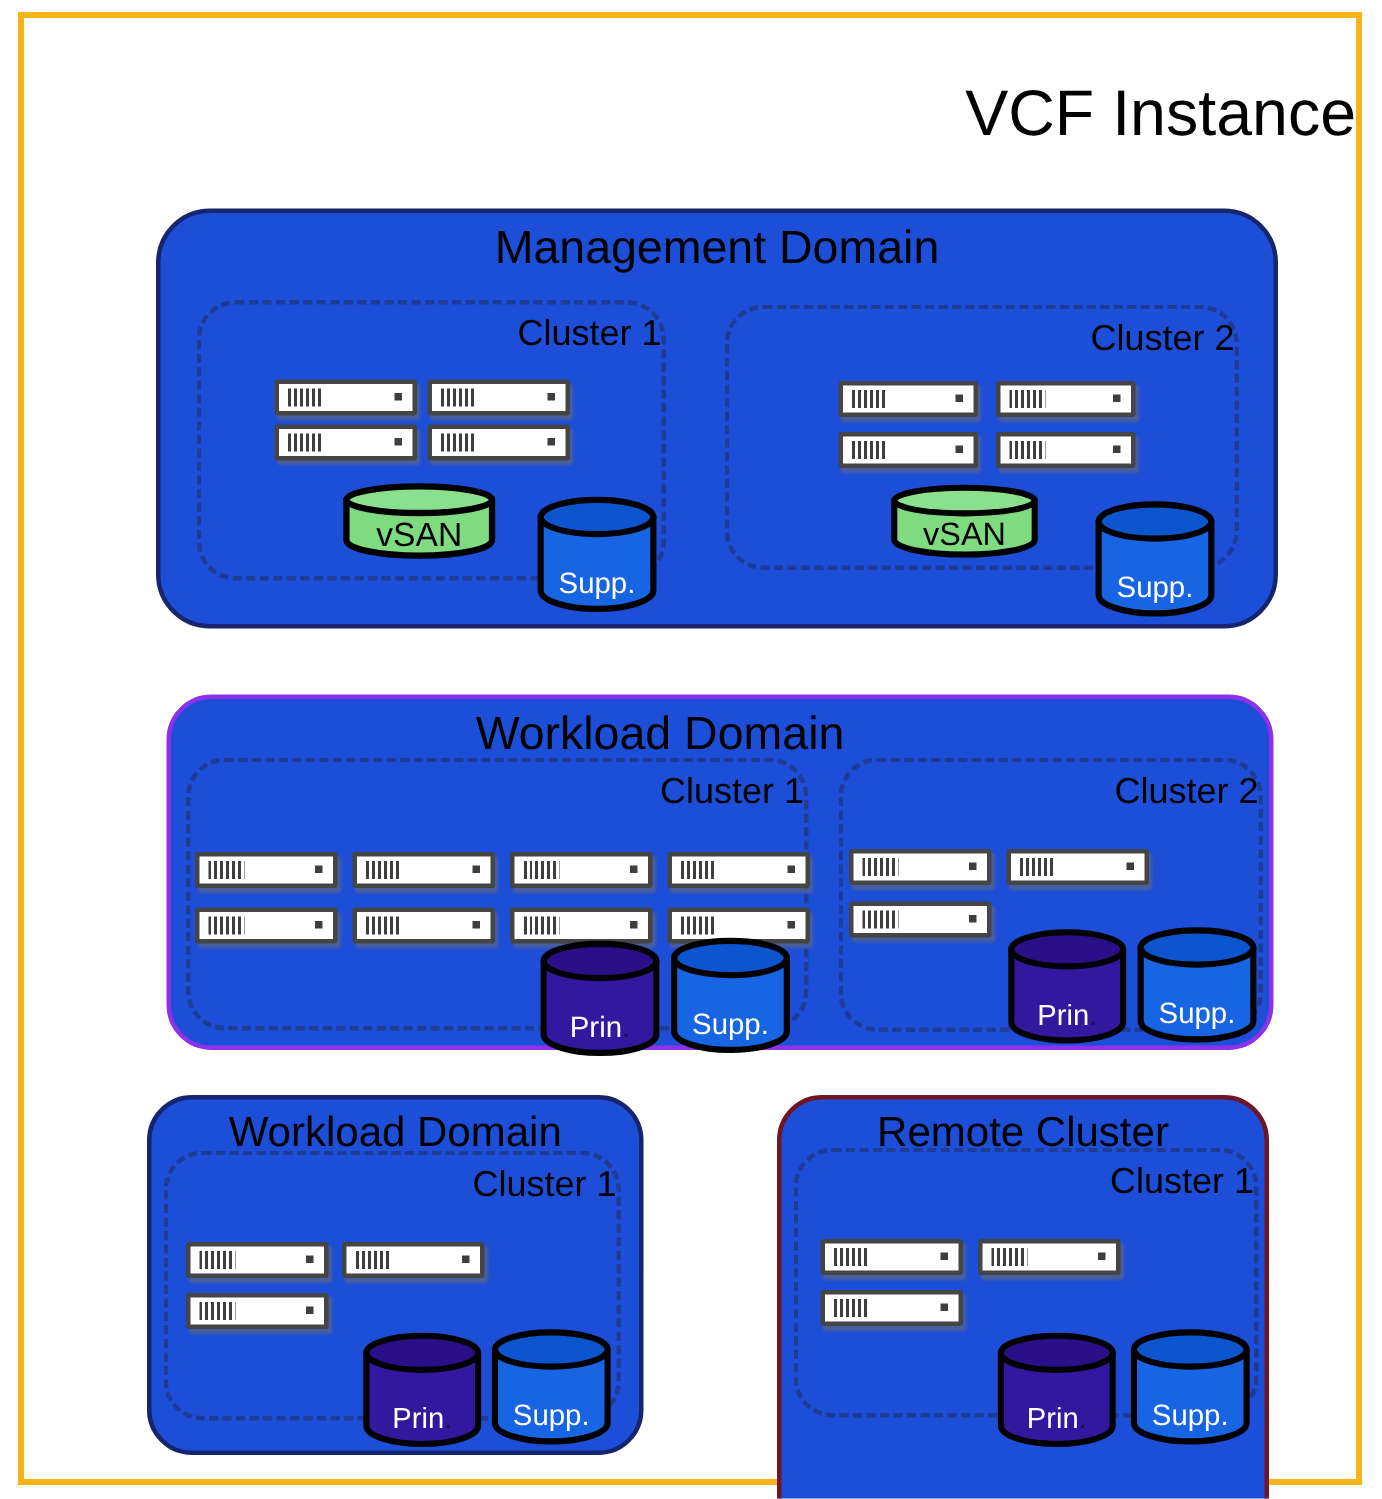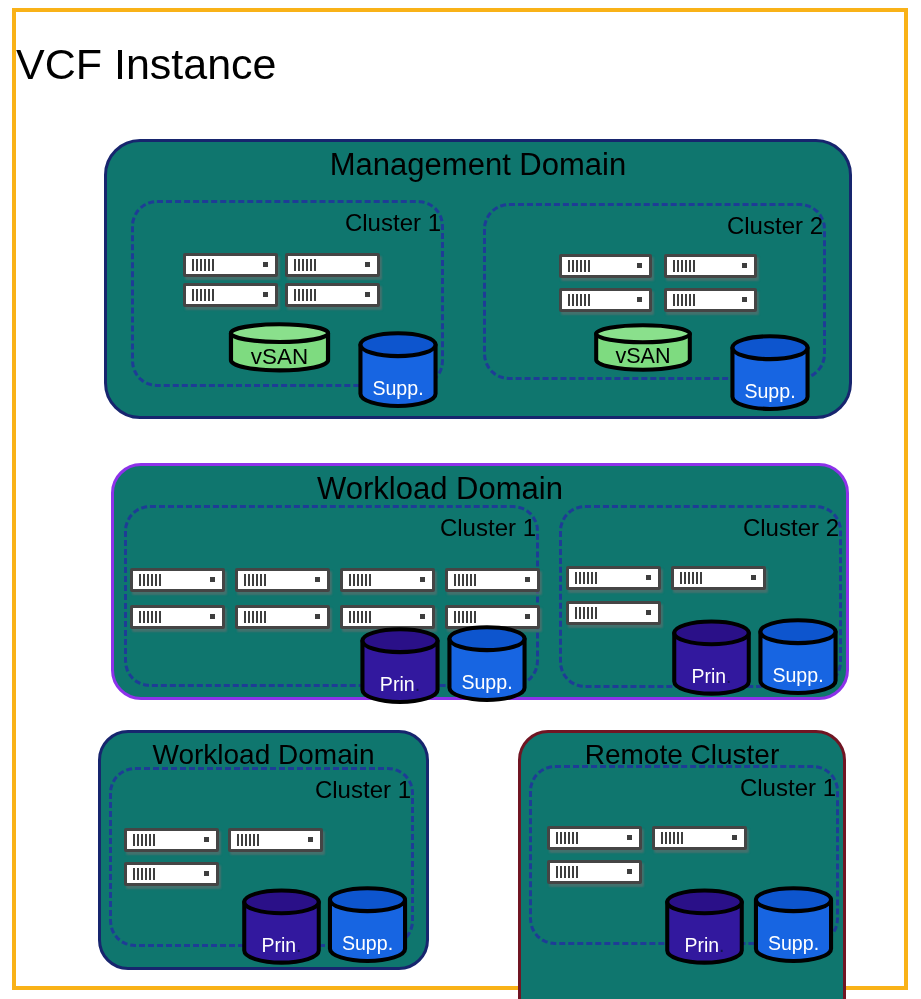--- a/index.html
+++ b/index.html
@@ -11,28 +11,28 @@
     font-family: "Liberation Sans", sans-serif;
     color: #000;
   }
   .frame {
     position: absolute; left: 12px; top: 8px;
     width: 896px; height: 982px;
     border: 4px solid var(--frame-gold, #F9B218);
     background: #fff;
   }
   .vcf-title {
-    position: absolute; top: 28px; left: 0; right: 0;
-    text-align: left;
+    position: absolute; top: 40px; left: 0; right: 0;
+    text-align: right;
     font-size: 43px;
     color: #000;
   }
   .domain {
     position: absolute;
-    background: #0f766e;
+    background: #1d4ed8;
   }
   .domain.management {
     left: 88px; top: 127px; width: 748px; height: 280px;
     border: 3px solid var(--navy, #17256E);
     border-radius: 36px;
   }
   .domain.workload-mid {
     left: 95px; top: 451px; width: 738px; height: 237px;
     border: 3px solid var(--purple, #8D32EA);
     border-radius: 30px;

